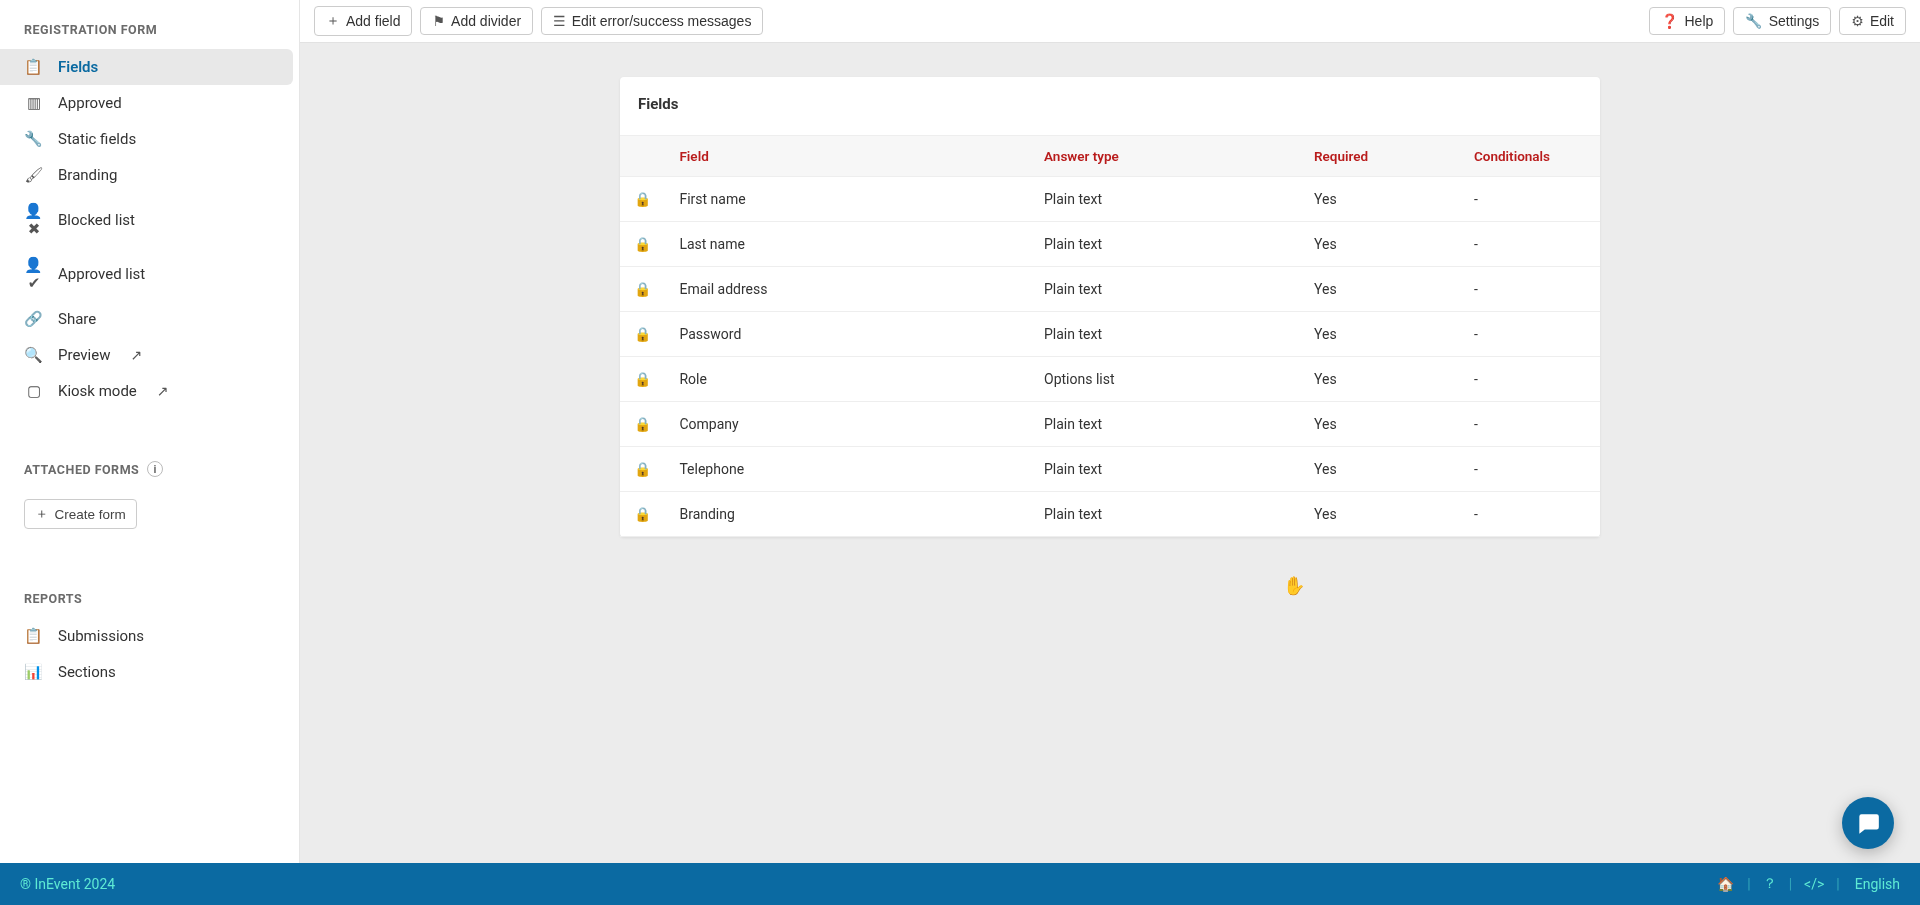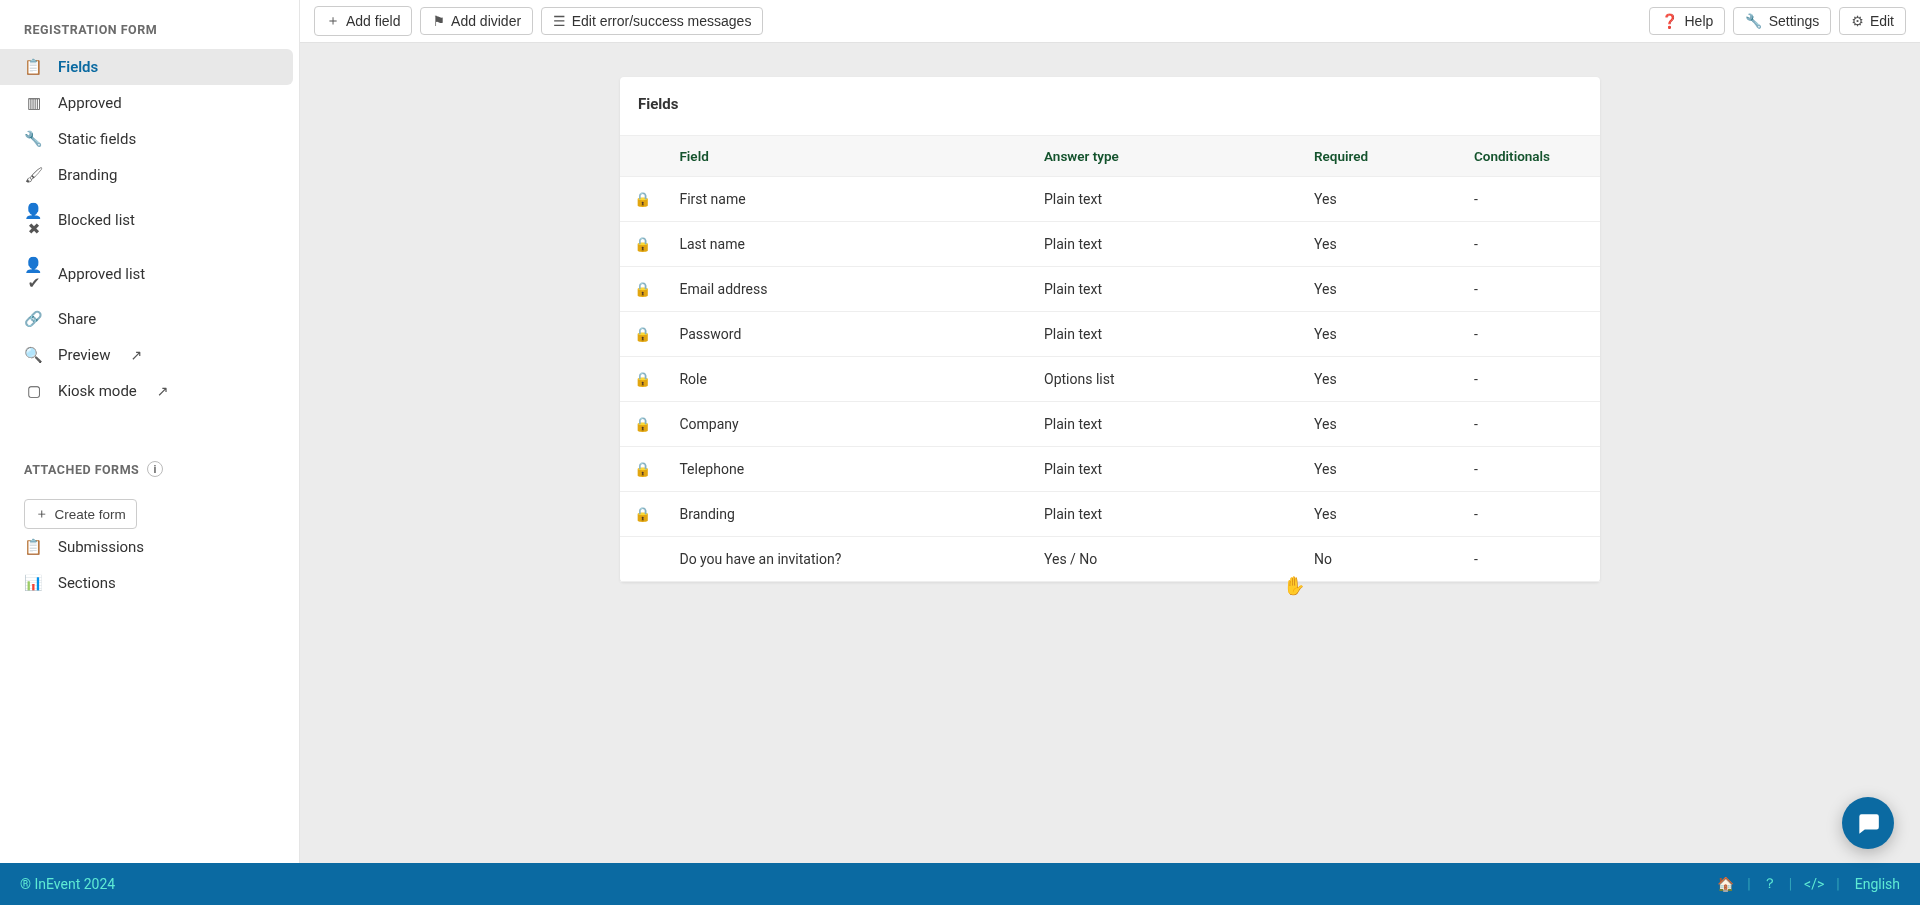--- a/index.html
+++ b/index.html
@@ -80,21 +80,21 @@
     margin: 0 auto;
     border-radius:4px;
     box-shadow: 0 1px 3px rgba(0,0,0,.08);
   }
   .card-title {
     font-weight:700; font-size:15px; color:#333;
     padding: 18px 18px 22px 18px;
   }
   table.fields { width:100%; border-collapse: collapse; }
   table.fields thead th {
-    text-align:left; font-weight:600; font-size:13.5px; color:#14532d;
+    text-align:left; font-weight:600; font-size:13.5px; color:#b91c1c;
     background:#f7f7f7;
     padding:12px 14px;
     border-top:1px solid #eee;
     border-bottom:1px solid #eee;
   }
   table.fields tbody td {
     padding:14px 14px;
     border-bottom:1px solid #eee;
     font-size:14px;
     color:#333;
@@ -190,20 +190,21 @@
 
     <div class="sidebar-section-title attached-title" style="margin-top:30px;">
       <span>ATTACHED FORMS</span>
       <span class="info-icon">i</span>
     </div>
     <button class="create-form-btn">
       <span>＋</span>
       <span>Create form</span>
     </button>
 
+    <div class="sidebar-section-title" style="margin-top:40px;">REPORTS</div>
     <div class="sidebar-item">
       <span class="icon">📋</span>
       <span>Submissions</span>
     </div>
     <div class="sidebar-item">
       <span class="icon">📊</span>
       <span>Sections</span>
     </div>
 
   </aside>
@@ -300,27 +301,20 @@
                 <td>Yes</td>
                 <td>-</td>
               </tr>
               <tr>
                 <td class="lock-cell">🔒</td>
                 <td>Branding</td>
                 <td>Plain text</td>
                 <td>Yes</td>
                 <td>-</td>
               </tr>
-              <tr>
-                <td class="lock-cell"></td>
-                <td>Do you have an invitation?</td>
-                <td>Yes / No</td>
-                <td>No</td>
-                <td>-</td>
-              </tr>
             </tbody>
         </table>
       </div>
     </div>
   </main>
 </div>
 
 <footer class="footer">
   <span>® InEvent 2024</span>
   <div class="spacer"></div>

